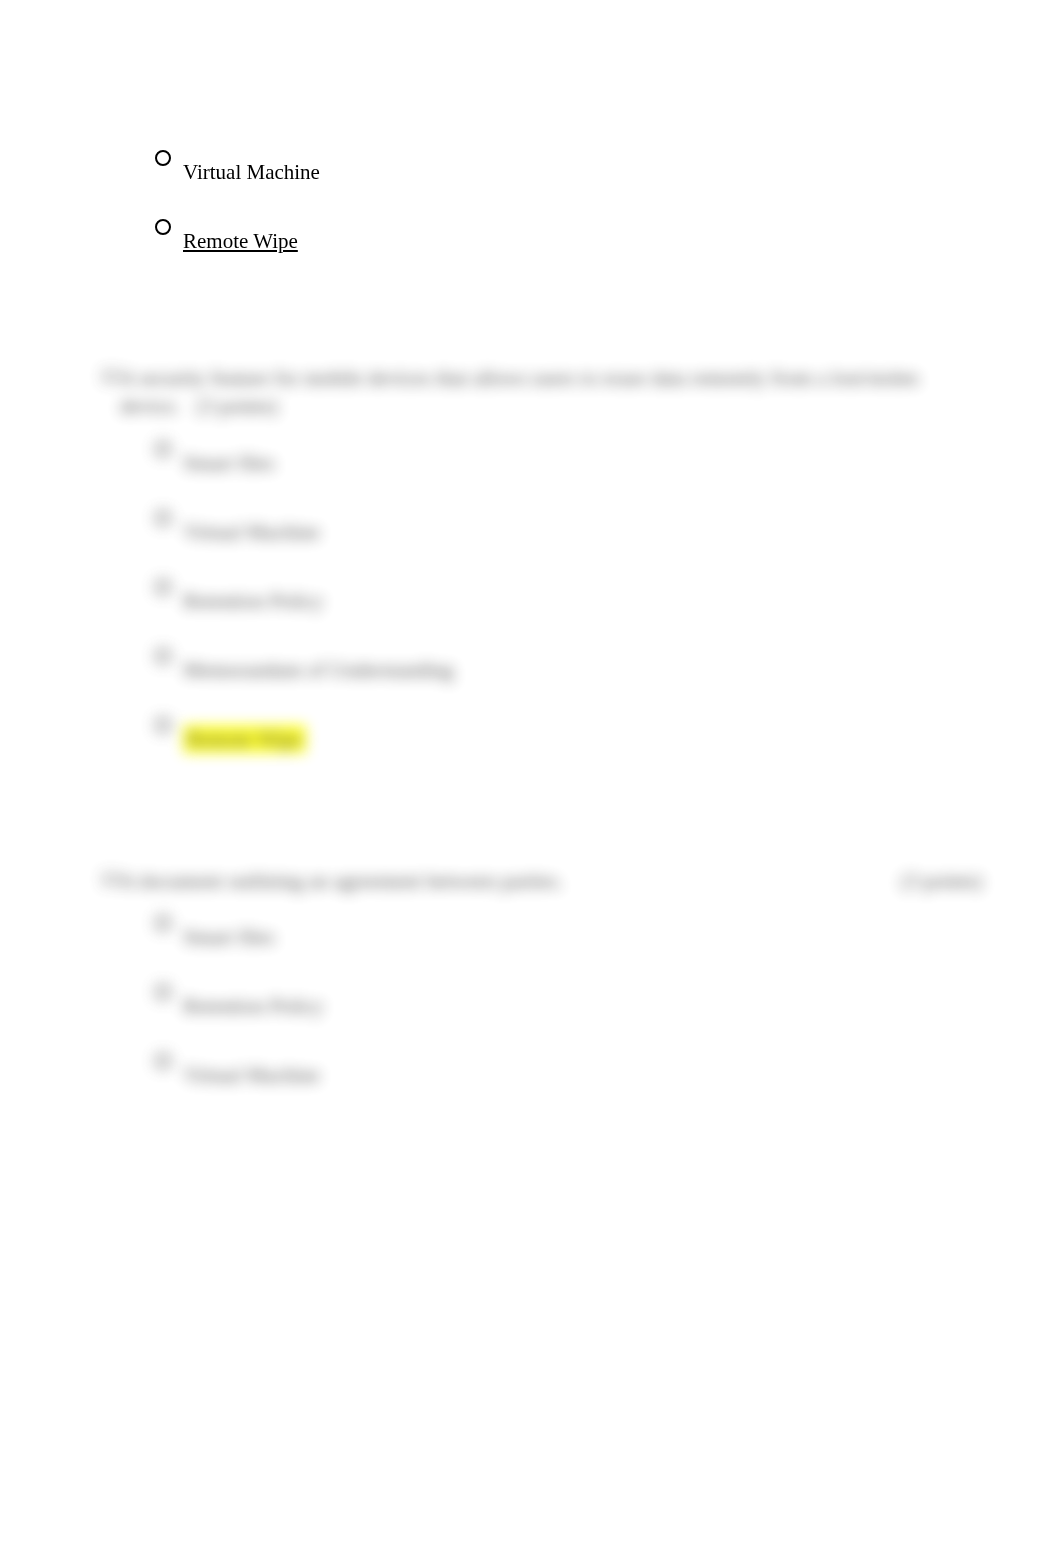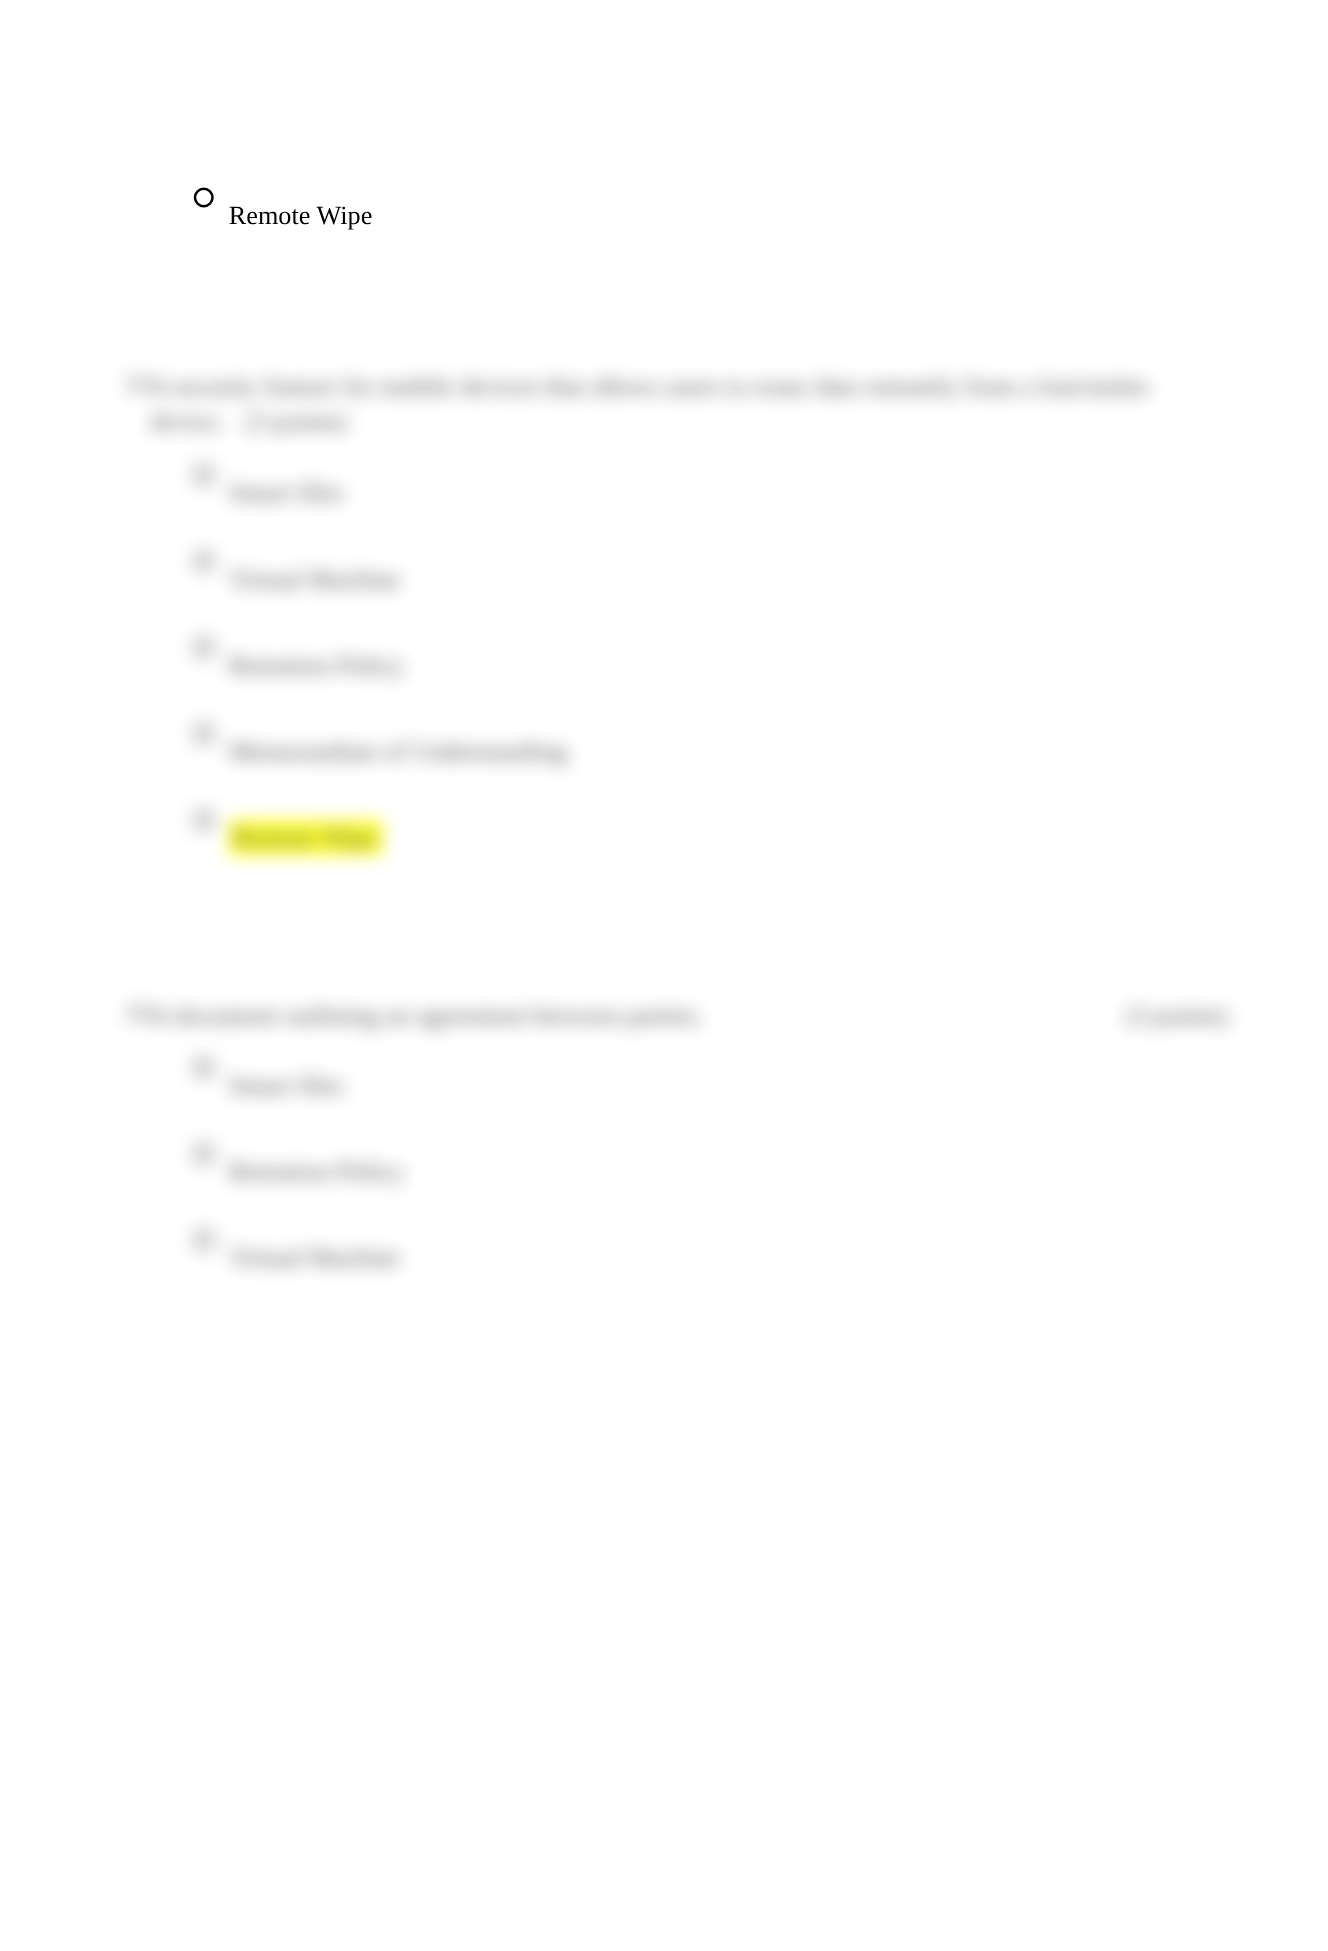--- a/index.html
+++ b/index.html
@@ -86,21 +86,24 @@
       filter: blur(1px);
     }
   </style>
 </head>
 <body>
 
 <div class="page">
 
   <div class="block-visible" style="margin-left:0;">
     <ul class="options" style="margin-top:0;">
-      <li style="margin-bottom:0;">
+      <li>
+        <span>Virtual Machine</span>
+      </li>
+      <li style="margin-bottom:0;text-decoration:underline;">
         <span>Remote Wipe</span>
       </li>
     </ul>
   </div>
 
   <div class="blur-zone" style="margin-top:110px;">
 
     <div class="question-block">
       <div class="question-header">
         <div class="q-number">12.</div>

